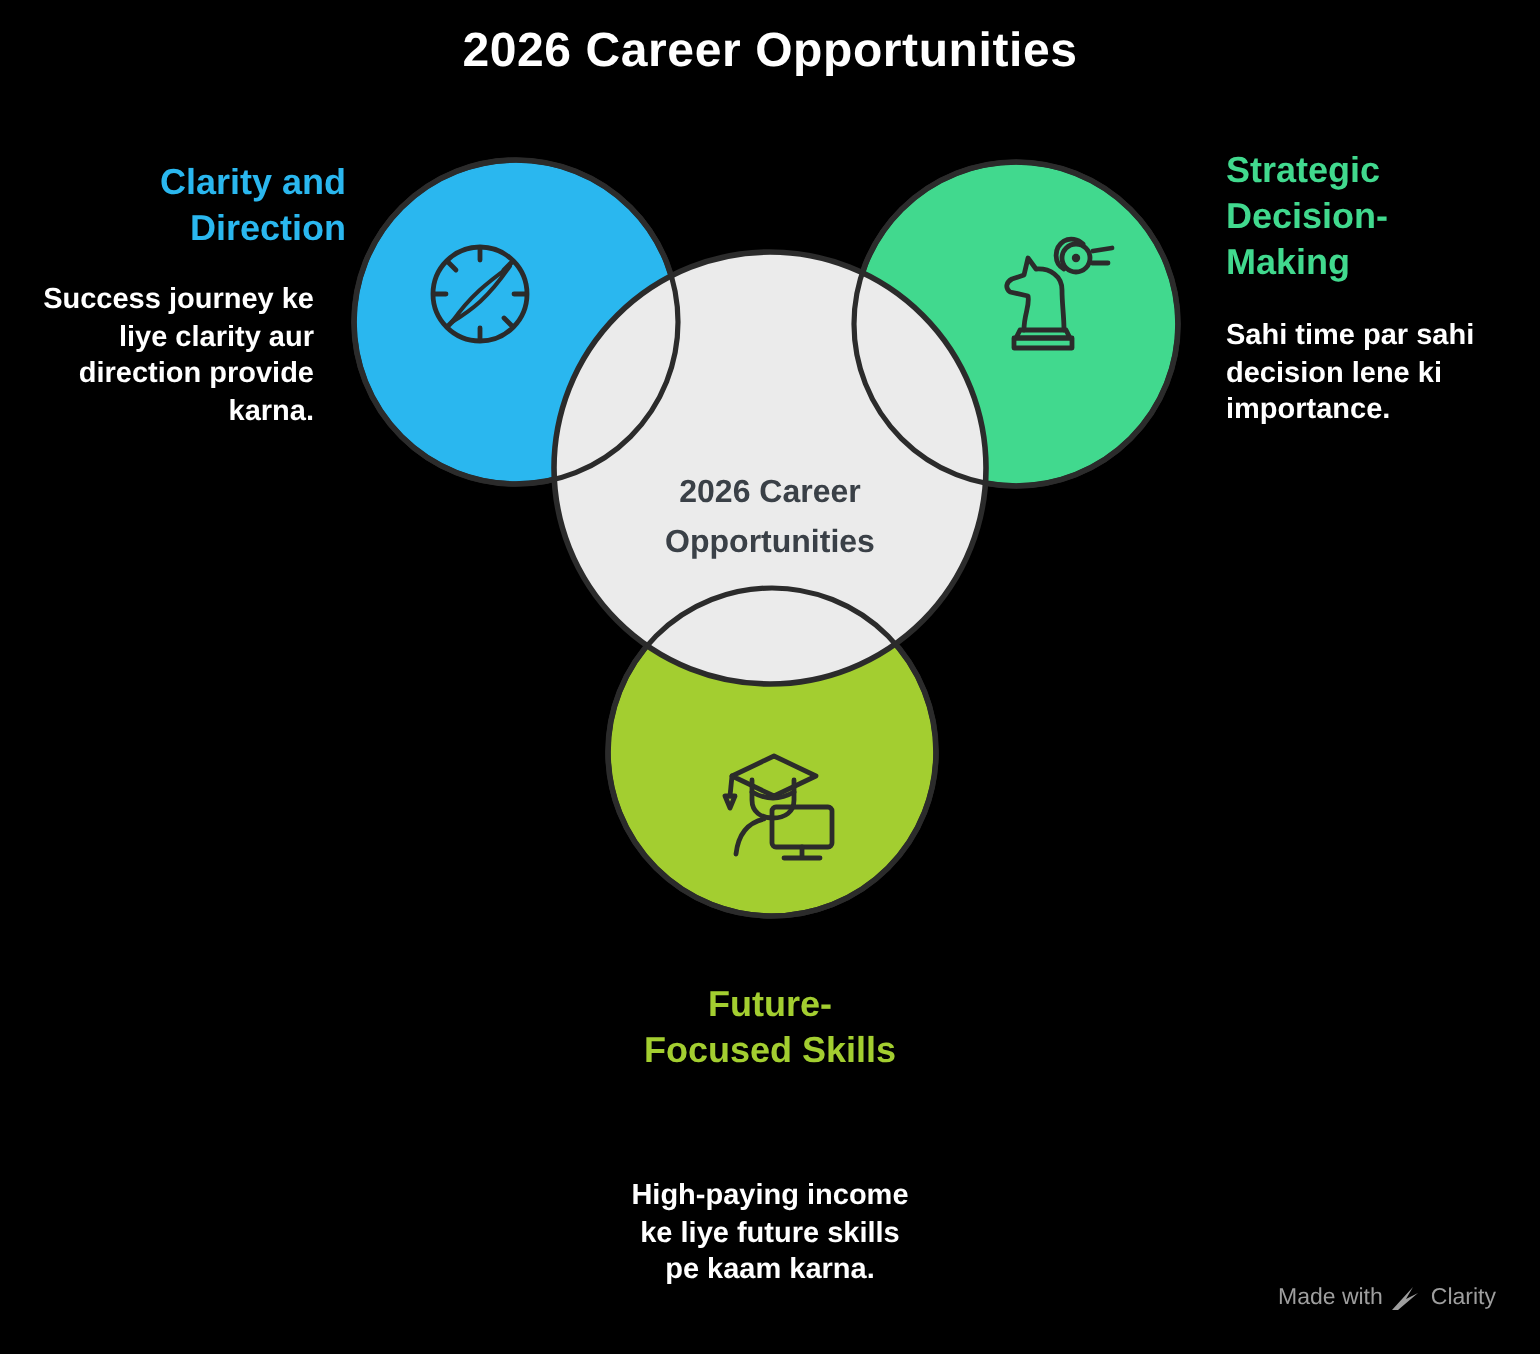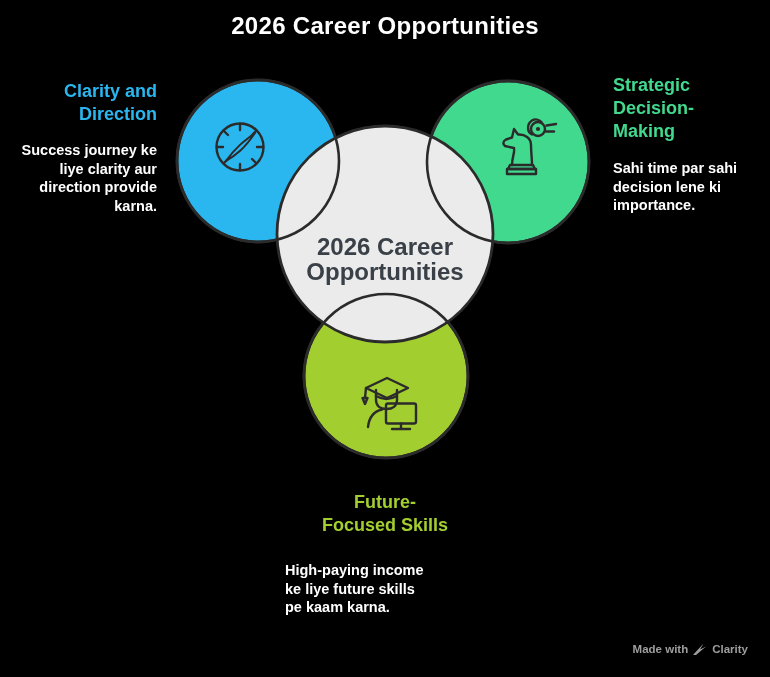--- a/index.html
+++ b/index.html
@@ -11,36 +11,36 @@
   .page-title {
     position:absolute; top:12px; left:0; width:770px; text-align:center;
     font-size:24px; font-weight:700; line-height:28px; letter-spacing:.3px;
     color:var(--c-title,#fff); white-space:pre-line;
   }
   .diagram-svg { position:absolute; left:0; top:0; }
   .text-block { position:absolute; white-space:pre-line; }
   .heading { font-size:18px; font-weight:700; line-height:23px; }
   .body-copy { font-size:14.5px; font-weight:600; line-height:18.5px; color:var(--c-body-text,#fff); }
 
-  .clarity-heading   { top:80px;  left:0;     width:157px; text-align:right; color:var(--c-blue); }
+  .clarity-heading   { top:80px;  left:0;     width:157px; text-align:right; color:var(--c-blue);padding-left:16px; }
   .clarity-body      { top:141px; left:0;     width:157px; text-align:right; }
   .strategic-heading { top:74px;  left:613px; width:152px; text-align:left;  color:var(--c-green); }
   .strategic-body    { top:159px; left:613px; width:152px; text-align:left; }
   .future-heading    { top:491px; left:285px; width:200px; text-align:center; color:var(--c-lime); }
-  .future-body       { top:561px; left:285px; width:200px; }
+  .future-body       { top:589px; left:285px; width:200px; text-align:center; }
 
   .center-label {
     position:absolute; top:234px; left:275px; width:220px; text-align:center;
-    font-size:24px; font-weight:700; line-height:25px;
+    font-size:16px; font-weight:700; line-height:25px;
     color:var(--c-center-text,#3a4047); white-space:pre-line;
   }
   .credit {
     position:absolute; top:642px; right:22px;
     display:flex; align-items:center; gap:5px;
-    color:var(--c-footer-text,#9e9e9e); font-size:11.5px; font-weight:700;
+    color:var(--c-footer-text,#9e9e9e); font-size:11.5px; font-weight:400;
   }
   .credit svg { display:block; }
 </style>
 </head>
 <body>
 
 <div class="stage">
 
   <div class="page-title">2026 Career Opportunities</div>
 

